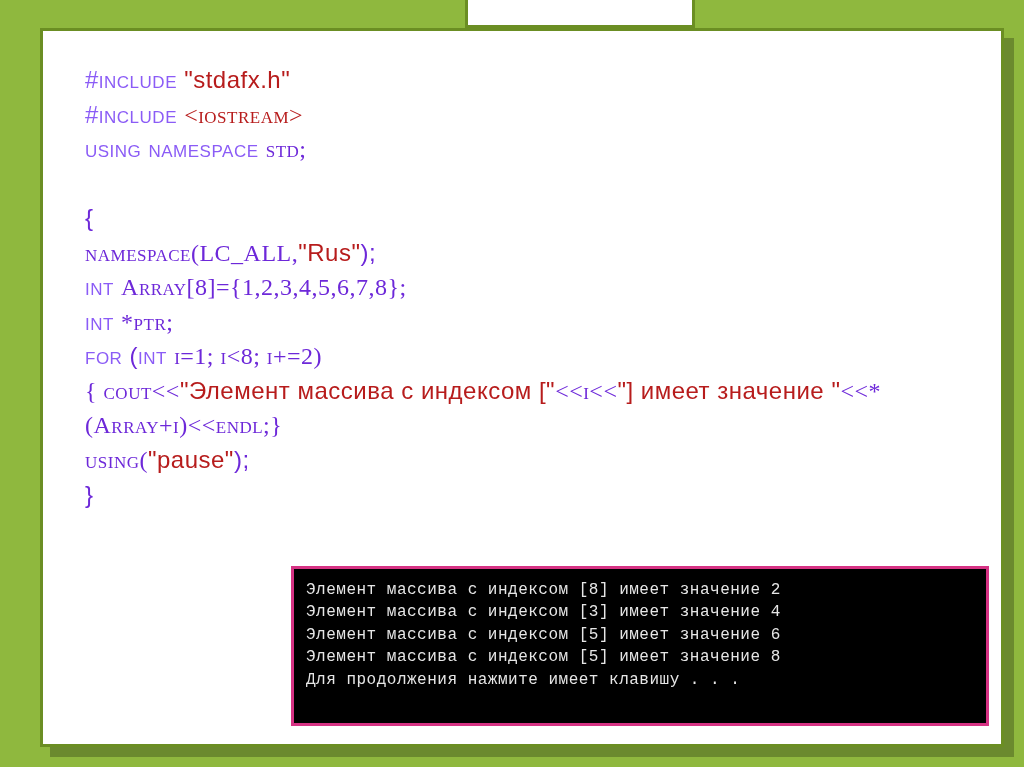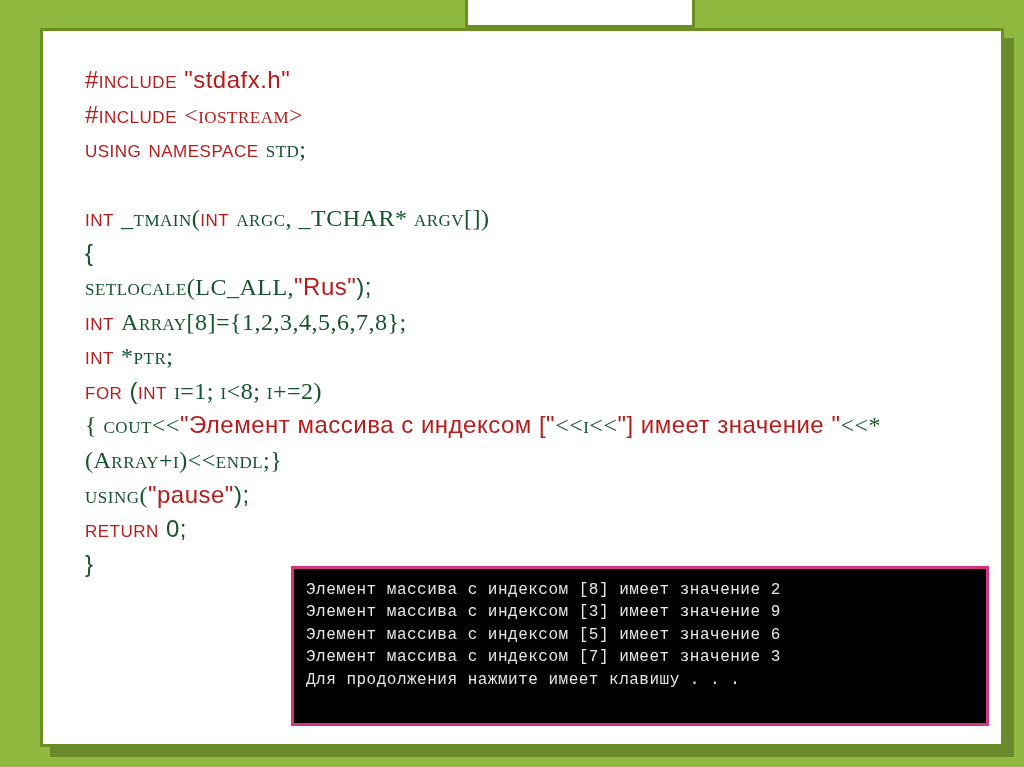--- a/index.html
+++ b/index.html
@@ -34,23 +34,23 @@
   .code {
     position: absolute;
     top: 32px;
     left: 42px;
     right: 30px;
     font-size: 24px;
     line-height: 1.44;
     color: #5b5b5b;
     letter-spacing: 0.5px;
   }
-  .kw   { color: #b91c1c; font-variant: small-caps; text-transform: lowercase; }
+  .kw   { color: #8b5cf6; font-variant: small-caps; text-transform: lowercase; }
   .str  { color: #b71c1c; }
-  .id   { color: #14532d; }
+  .id   { color: #6d28d9; }
   .sm   { font-variant: small-caps; font-family: Liberation Serif, serif; }
   .console {
     position: absolute;
     left: 248px;
     bottom: 18px;
     width: 698px;
     height: 160px;
     background: #000;
     border: 3px solid #d63384;
     font-family: "Courier New", monospace;
@@ -73,47 +73,41 @@
     <div>
       <span class="kw">#include </span><span class="str">"stdafx.h"</span>
     </div>
     <div>
       <span class="kw">#include </span><span class="str sm">&lt;iostream&gt;</span>
     </div>
     <div>
       <span class="kw">using namespace </span><span class="id sm">std;</span>
     </div>
     <div>&nbsp;</div>
-    <div>
-      <span class="kw">int </span><span class="id sm">_tmain(</span><span class="kw">int </span><span class="id sm">argc, _TCHAR* argv[])</span>
-    </div>
     <div class="id">{</div>
     <div>
-      <span class="id sm">setlocale(LC_ALL,</span><span class="str">"Rus"</span><span class="id">);</span>
+      <span class="id sm">namespace(LC_ALL,</span><span class="str">"Rus"</span><span class="id">);</span>
     </div>
     <div>
       <span class="kw">int </span><span class="id sm">Array[8]={1,2,3,4,5,6,7,8};</span>
     </div>
     <div>
       <span class="kw">int </span><span class="id sm">*ptr;</span>
     </div>
     <div>
       <span class="kw">for </span><span class="id">(</span><span class="kw">int </span><span class="id sm">i=1; i&lt;8; i+=2)</span>
     </div>
     <div>
       <span class="id sm">{ cout&lt;&lt;</span><span class="str">"Элемент массива с индексом ["</span><span class="id sm">&lt;&lt;i&lt;&lt;</span><span class="str">"] имеет значение "</span><span class="id sm">&lt;&lt;*(Array+i)&lt;&lt;endl;}</span>
     </div>
     <div>
       <span class="id sm">using(</span><span class="str">"pause"</span><span class="id">);</span>
     </div>
-    <div>
-      <span class="kw">return </span><span class="id">0;</span>
-    </div>
     <div class="id">}</div>
   </div>
 
   <div class="console"><span>Элемент массива с индексом [8] имеет значение 2</span>
-<span>Элемент массива с индексом [3] имеет значение 9</span>
+<span>Элемент массива с индексом [3] имеет значение 4</span>
 <span>Элемент массива с индексом [5] имеет значение 6</span>
-<span>Элемент массива с индексом [7] имеет значение 3</span>
+<span>Элемент массива с индексом [5] имеет значение 8</span>
 <span>Для продолжения нажмите имеет клавишу . . .</span></div>
 
 </div>
 
 </body></html>

